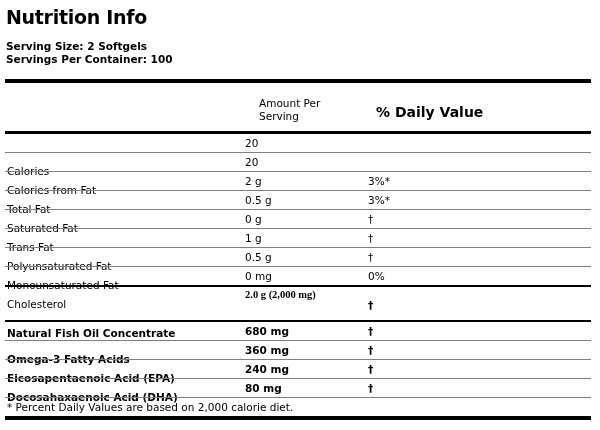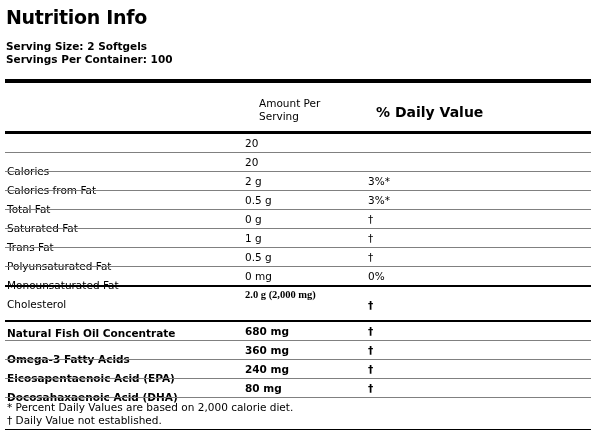--- a/index.html
+++ b/index.html
@@ -104,16 +104,15 @@
       <span class="c2">240 mg</span>
       <span class="c3">†</span>
     </div>
   <div class="row bold">
       <span class="c2">80 mg</span>
       <span class="c3">†</span>
     </div>
 
   <div class="foot">
     <div>* Percent Daily Values are based on 2,000 calorie diet.</div>
-    <div>† Daily Value not established.</div>
   </div>
   <div class="thick"></div>
 </div>
 
 </body></html>

